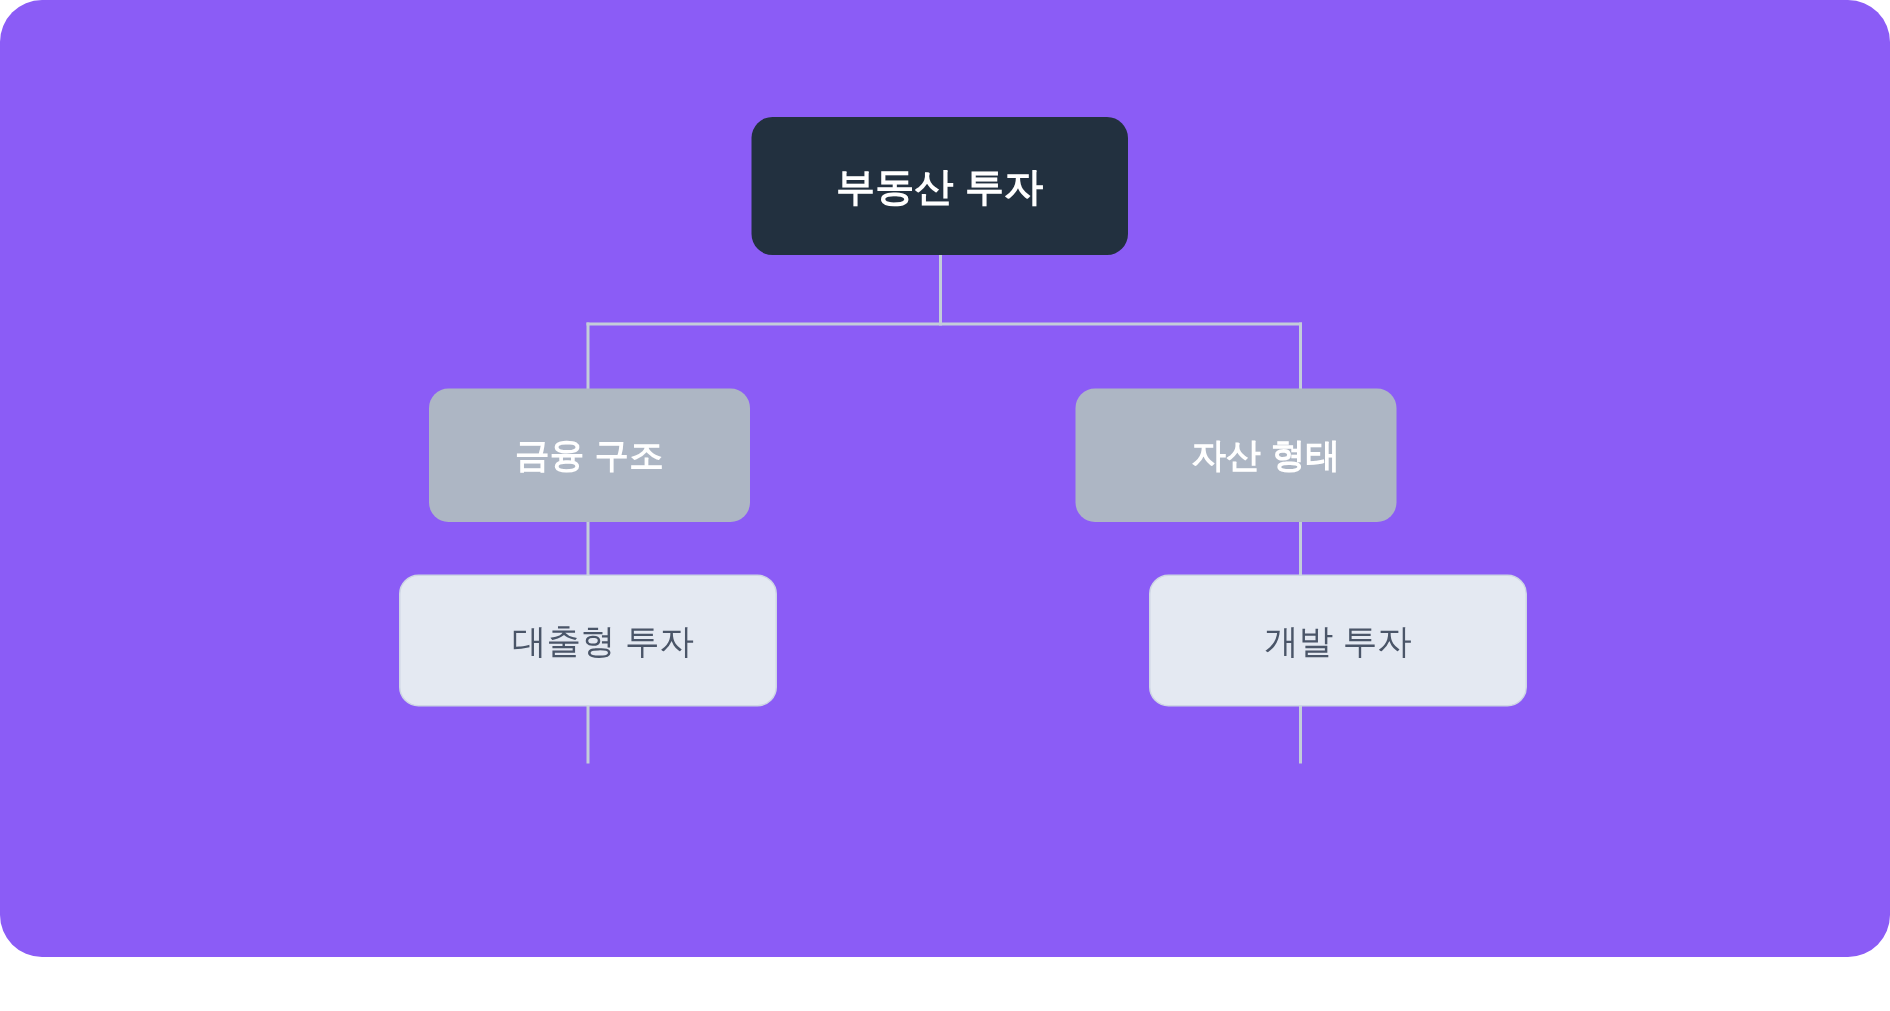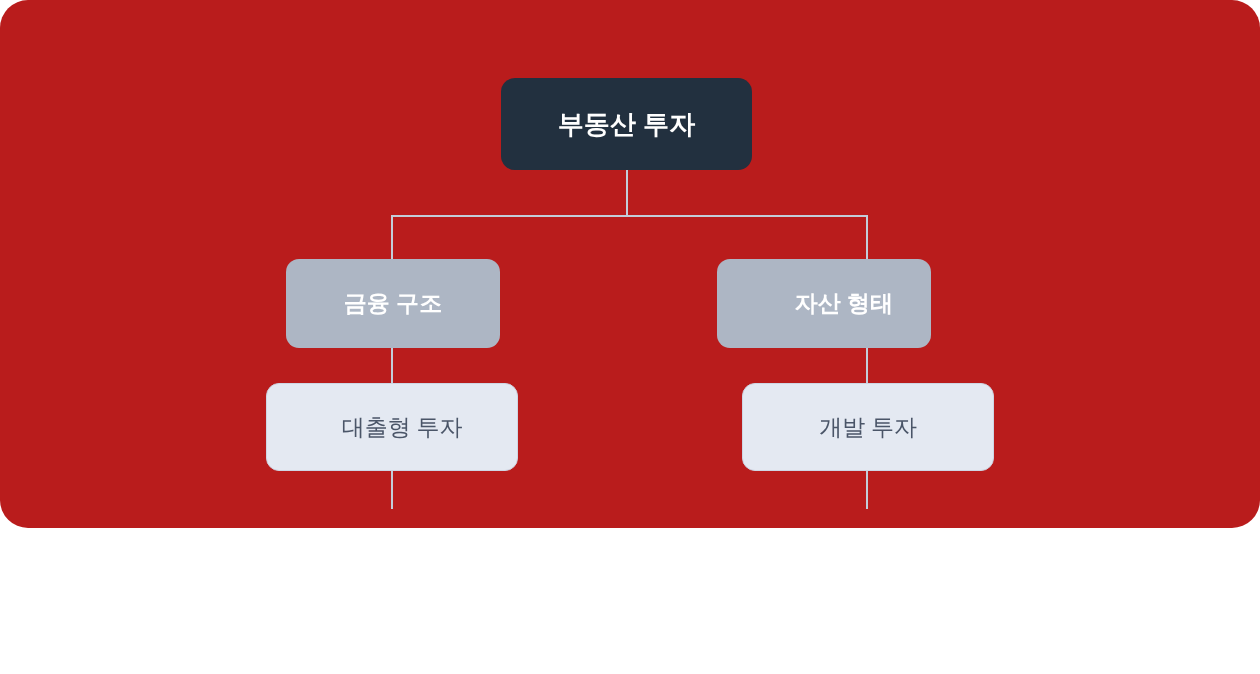--- a/index.html
+++ b/index.html
@@ -10,26 +10,25 @@
   body {
     width: 1260px;
     height: 674px;
     overflow: hidden;
     font-family: "Liberation Sans", "DejaVu Sans", sans-serif;
   }
 
   .canvas {
     position: relative;
     width: 1260px;
-    height: 528px;
-    background: #b91c1c;
+    height: 638px;
+    background: #8b5cf6;
     border-radius: 28px;
     box-sizing: border-box;
     overflow: hidden;
-    font-family: Liberation Serif, serif;
   }
 
   .edges {
     position: absolute;
     left: 0;
     top: 0;
     width: 1260px;
     height: 674px;
     pointer-events: none;
   }
@@ -78,21 +77,21 @@
     width: 252px;
     height: 88px;
     background: #e4e9f2;
     border: 1px solid #ced6e4;
     border-radius: 13px;
     color: #4a5568;
     font-size: 23px;
     font-weight: 500;
   }
   .node-leaf.col-left  { left: 266px; padding-left: 20px; }
-  .node-leaf.col-right { left: 742px; }
+  .node-leaf.col-right { left: 766px; }
   .node-leaf.row-1 { top: 383px; }
   .node-leaf.row-2 { top: 508px; }
 </style>
 </head>
 <body>
 
 <div class="canvas">
 
   <svg class="edges" width="1260" height="674" viewBox="0 0 1260 674" aria-hidden="true">
     <g stroke="#c3cdd9" stroke-width="2" fill="none" stroke-linecap="square">

